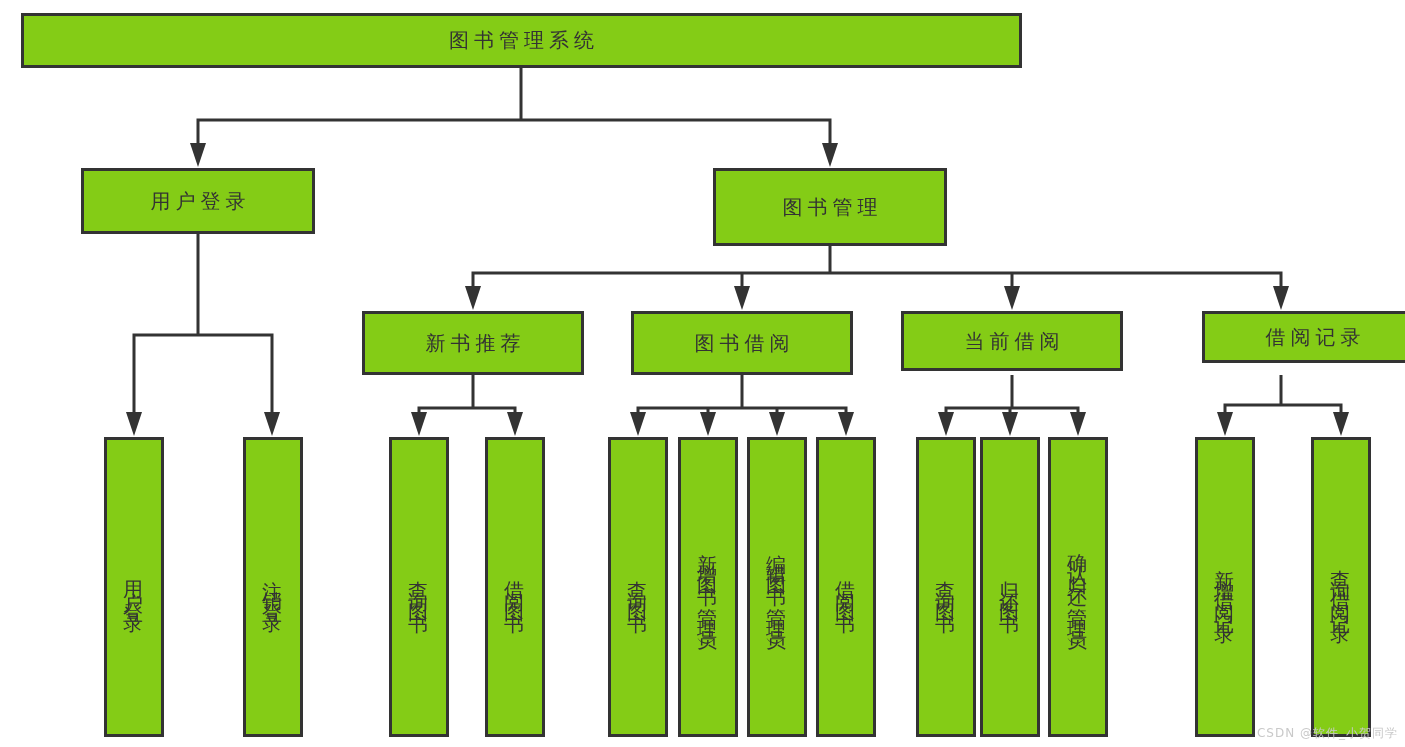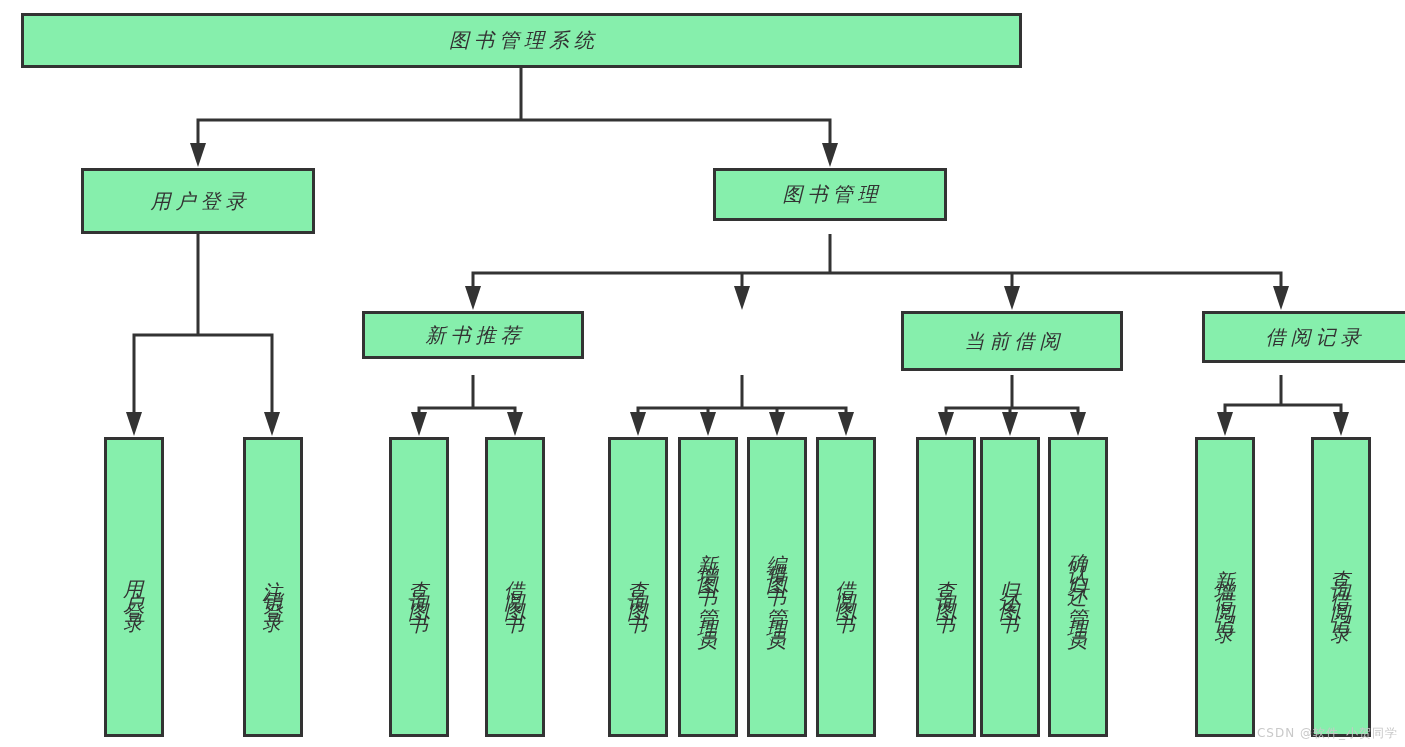--- a/index.html
+++ b/index.html
@@ -17,28 +17,27 @@
     font-family:"DejaVu Sans","Liberation Sans",sans-serif;
     color:var(--text);
     overflow:hidden;
   }
   .wires{position:absolute;left:0;top:0;width:1405px;height:747px;}
   .wires .ln{stroke:var(--line);stroke-width:3;fill:none;}
   .wires .ar{fill:var(--line);stroke:none;}
   .box{
     position:absolute;
     box-sizing:border-box;
-    background:#86efac;
+    background:#84cc16;
     border:3px solid var(--border);
     display:flex;align-items:center;justify-content:center;
     font-size:20px;letter-spacing:5px;
     color:var(--text);
     white-space:nowrap;
     text-indent:5px; 
-    font-style:italic;
   }
   .leaf{
     writing-mode:vertical-rl;
     letter-spacing:11px;
     font-size:20px;
     text-indent:0;
     white-space:normal;
   }
   .watermark{
     position:absolute;
@@ -107,23 +106,24 @@
     <polygon class="ar" points="938,412 954,412 946,436"></polygon>
     <polygon class="ar" points="1002,412 1018,412 1010,436"></polygon>
     <polygon class="ar" points="1070,412 1086,412 1078,436"></polygon>
     <polygon class="ar" points="1217,412 1233,412 1225,436"></polygon>
     <polygon class="ar" points="1333,412 1349,412 1341,436"></polygon>
   </svg>
 
   <div class="box" style="left:21px;top:13px;width:1001px;height:55px;">图书管理系统</div>
 
   <div class="box" style="left:81px;top:168px;width:234px;height:66px;">用户登录</div>
-  <div class="box" style="left:713px;top:168px;width:234px;height:53px;">图书管理</div>
+  <div class="box" style="left:713px;top:168px;width:234px;height:78px;">图书管理</div>
 
-  <div class="box" style="left:362px;top:311px;width:222px;height:48px;">新书推荐</div>
+  <div class="box" style="left:362px;top:311px;width:222px;height:64px;">新书推荐</div>
+  <div class="box" style="left:631px;top:311px;width:222px;height:64px;">图书借阅</div>
   <div class="box" style="left:901px;top:311px;width:222px;height:60px;">当前借阅</div>
   <div class="box" style="left:1170px;top:311px;width:222px;height:52px;margin-left:32px;">借阅记录</div>
 
   <div class="box leaf" style="left:104px;top:437px;width:60px;height:300px;">用户登录</div>
   <div class="box leaf" style="left:243px;top:437px;width:60px;height:300px;">注销登录</div>
 
   <div class="box leaf" style="left:389px;top:437px;width:60px;height:300px;">查询图书</div>
   <div class="box leaf" style="left:485px;top:437px;width:60px;height:300px;">借阅图书</div>
 
   <div class="box leaf" style="left:608px;top:437px;width:60px;height:300px;">查询图书</div>

